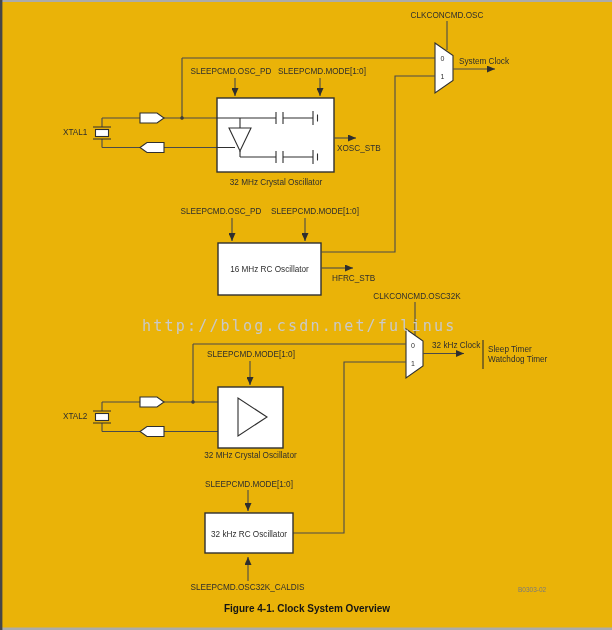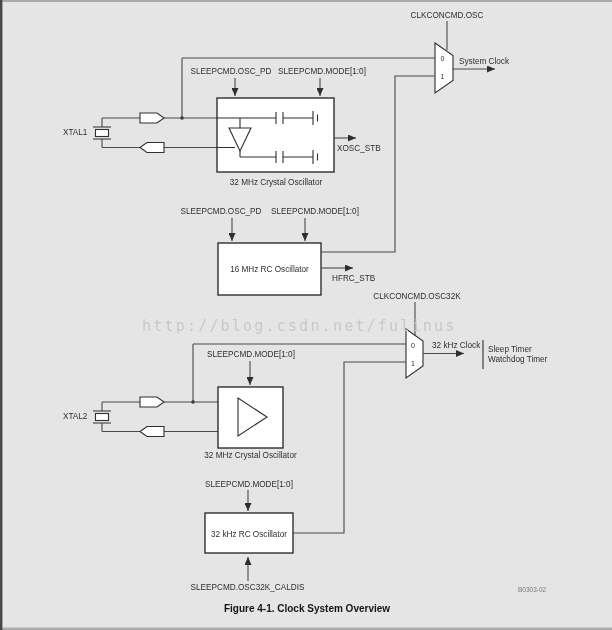--- a/index.html
+++ b/index.html
@@ -1,17 +1,17 @@
 <!DOCTYPE html>
 <html><head>
 <meta charset="utf-8">
 <style>
   html,body{margin:0;padding:0;background:#fff;}
   .page{
-    position:relative;width:612px;height:630px;background:#e5e5e5;
+    position:relative;width:612px;height:630px;background:#eab308;
     font-family:"Liberation Sans",sans-serif;overflow:hidden;text-decoration:underline;
   }
   svg{position:absolute;left:0;top:0;}
   .lbl{font-family:"Liberation Sans",sans-serif;font-size:8.2px;fill:#2e2e2e;}
   .digit{font-family:"Liberation Sans",sans-serif;font-size:7px;fill:#2e2e2e;}
   .wm{font-family:"DejaVu Sans Mono",monospace;font-size:15px;letter-spacing:2.2px;fill:#c9c9c9;}
   .cap{font-family:"Liberation Sans",sans-serif;font-size:10px;font-weight:bold;fill:#151515;}
   .figcode{font-family:"Liberation Sans",sans-serif;font-size:6.5px;fill:#7a7a7a;}
   .wire{stroke:#4a4a4a;stroke-width:1.1;fill:none;}
   .boxr{stroke:#2f2f2f;stroke-width:1.4;fill:#fff;}

